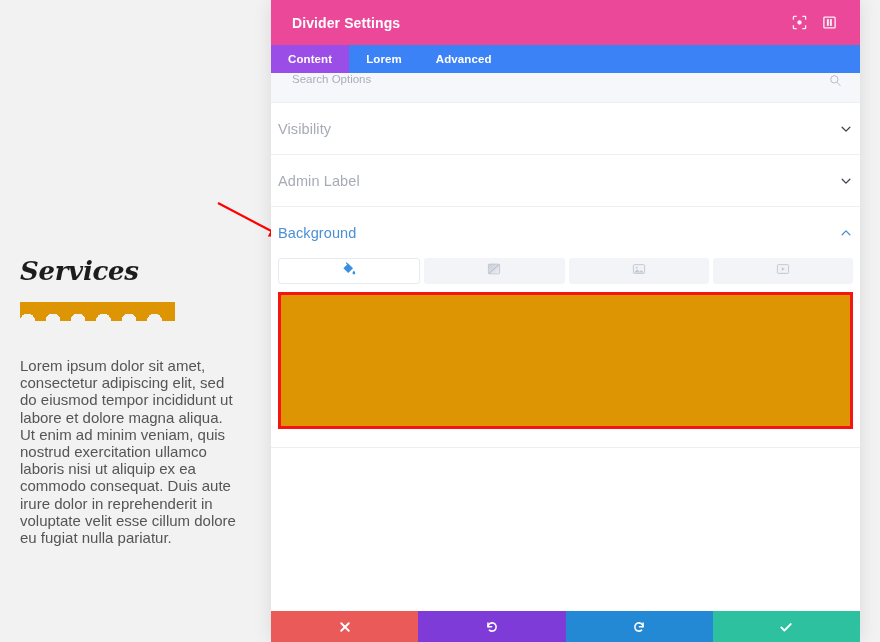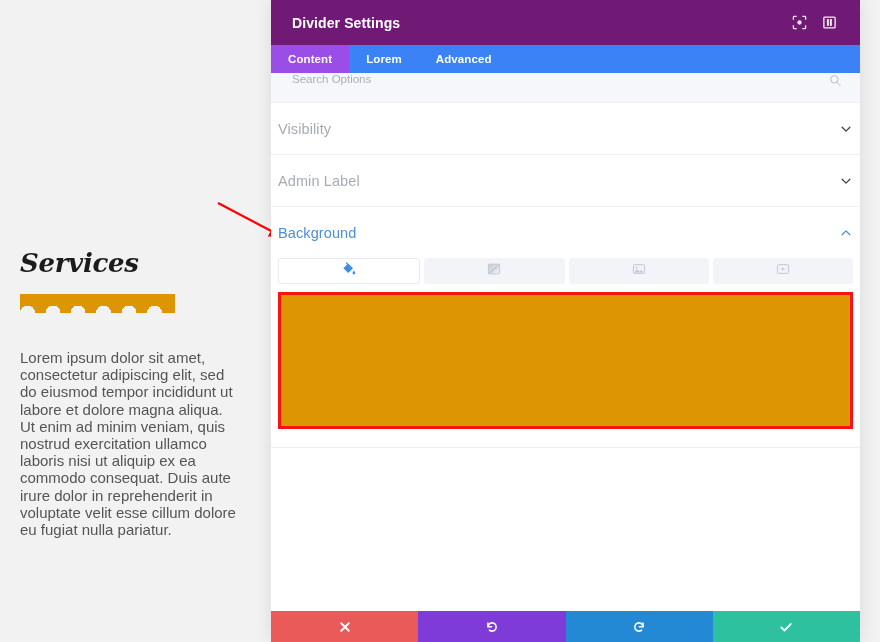--- a/index.html
+++ b/index.html
@@ -12,21 +12,21 @@
   }
 
   body {
     background: #f2f2f2;
     position: relative;
   }
 
   
   #page-preview {
     position: absolute;
-    left: 0; top: 8px;
+    left: 0; top: 16px;
     width: 271px;
     height: 475px;
     background: #f2f2f2;
   }
 
   #preview-content {
     position: absolute;
     left: 20px;
     top: 240px;
     width: 225px;
@@ -93,21 +93,21 @@
     height: 642px;
     background: #ffffff;
     box-shadow: 0 0 18px rgba(0,0,0,0.10);
     display: flex;
     flex-direction: column;
   }
 
   
   #modal-titlebar {
     height: 45px;
-    background: #701a75;
+    background: #ec4899;
     display: flex;
     align-items: center;
     padding: 0 18px 0 21px;
     flex: 0 0 auto;
   }
   #modal-title {
     color: #fff;
     font-size: 14px;
     font-weight: 700;
     letter-spacing: 0.1px;

